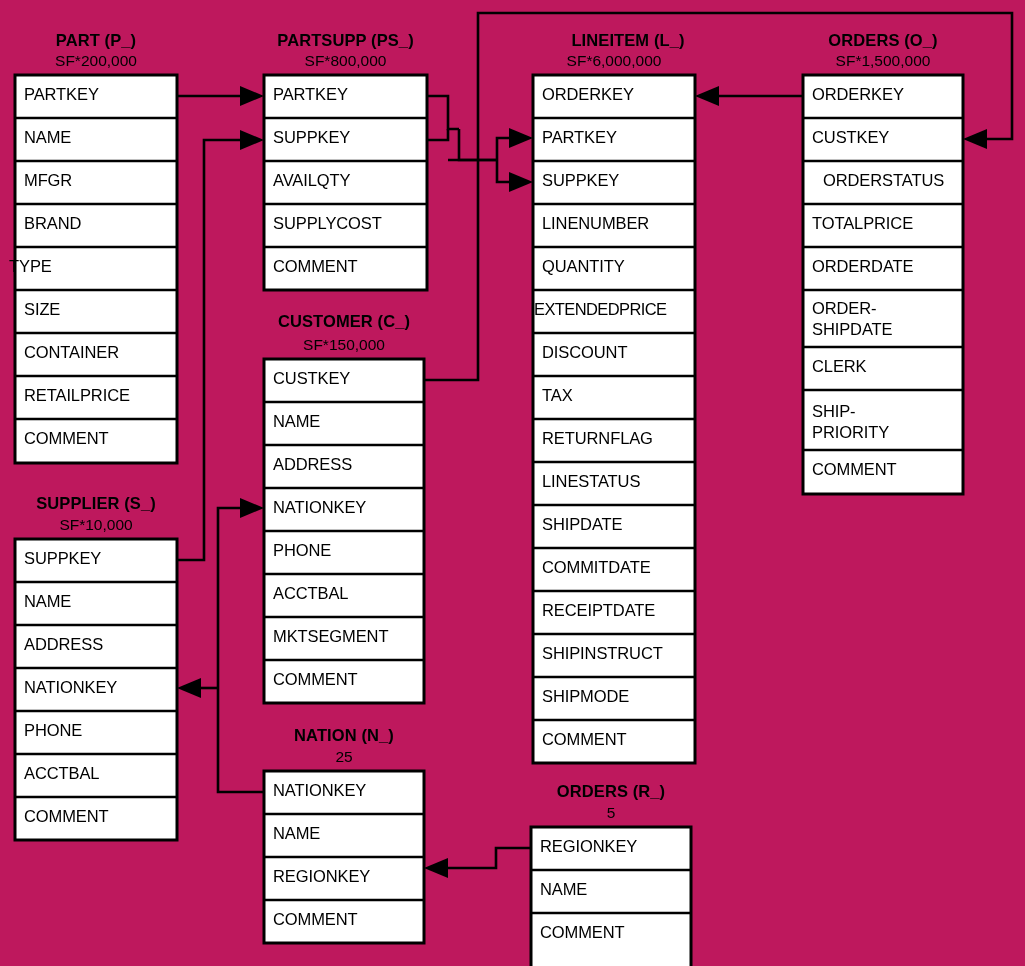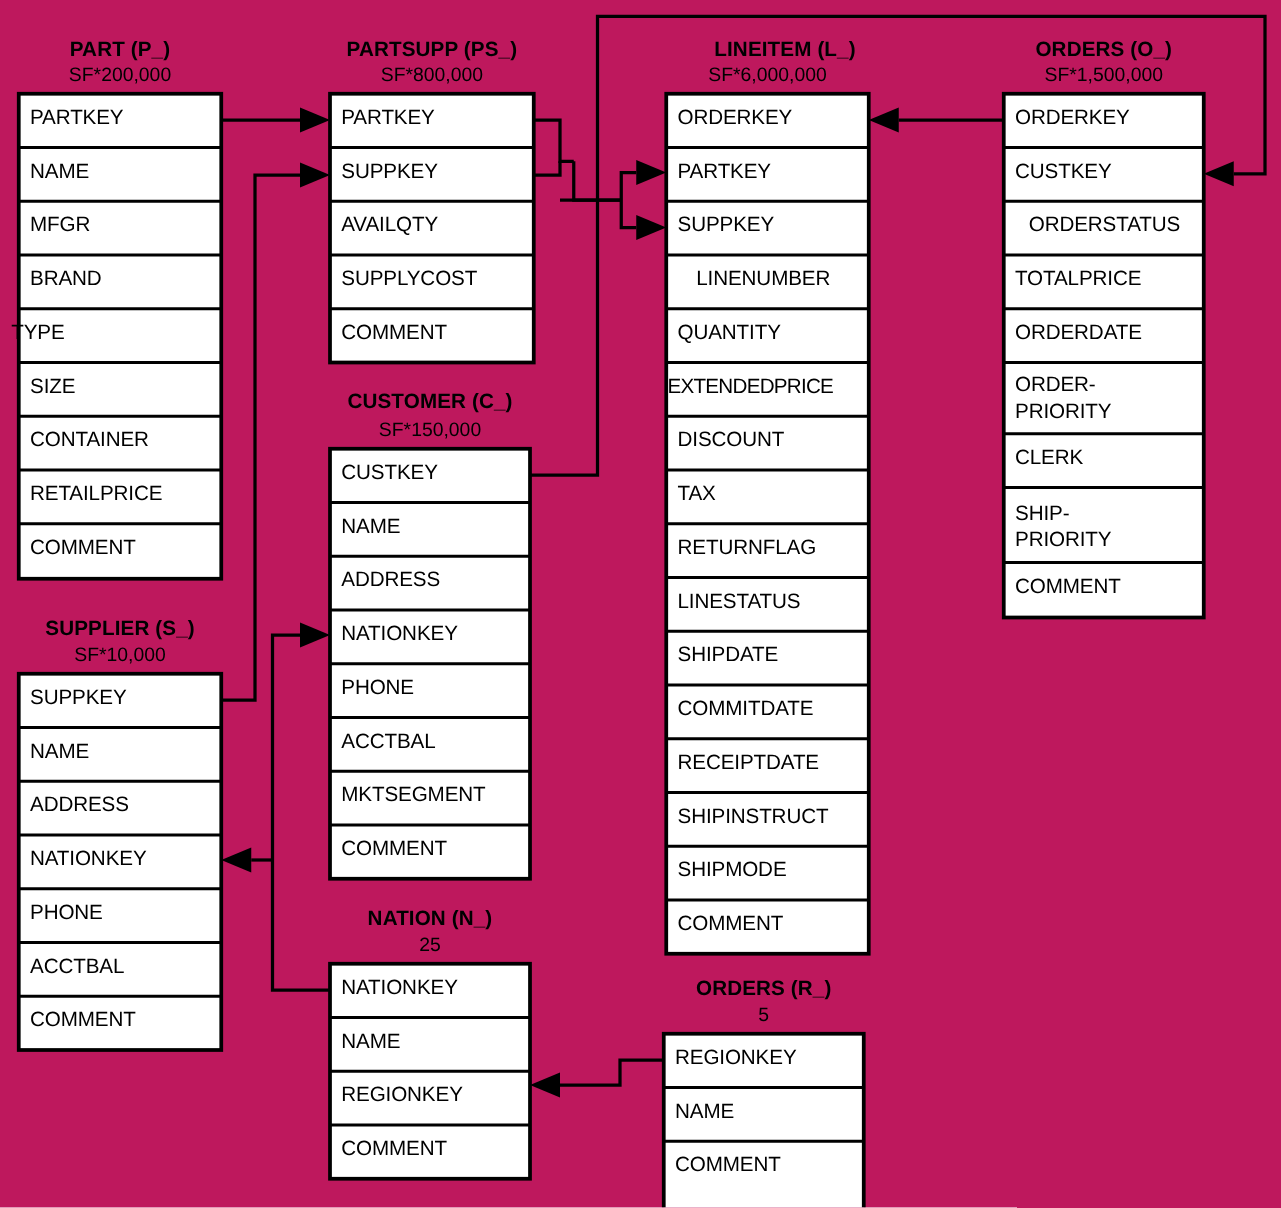--- a/index.html
+++ b/index.html
@@ -230,21 +230,21 @@
   <div class="field-label" style="left:273px; top:129px;">SUPPKEY</div>
   <div class="field-label" style="left:273px; top:172px;">AVAILQTY</div>
   <div class="field-label" style="left:273px; top:215px;">SUPPLYCOST</div>
   <div class="field-label" style="left:273px; top:258px;">COMMENT</div>
 
   <div class="tbl-title" style="left:547px; top:31px; width:162px;">LINEITEM (L_)</div>
   <div class="tbl-card" style="left:533px; top:52px; width:162px;">SF*6,000,000</div>
   <div class="field-label" style="left:542px; top:86px;">ORDERKEY</div>
   <div class="field-label" style="left:542px; top:129px;">PARTKEY</div>
   <div class="field-label" style="left:542px; top:172px;">SUPPKEY</div>
-  <div class="field-label" style="left:542px; top:215px;margin-left:15px;">LINENUMBER</div>
+  <div class="field-label" style="left:542px; top:215px;">LINENUMBER</div>
   <div class="field-label" style="left:542px; top:258px;">QUANTITY</div>
   <div class="field-label" style="left:534px; top:301px; letter-spacing:-0.6px;">EXTENDEDPRICE</div>
   <div class="field-label" style="left:542px; top:344px;">DISCOUNT</div>
   <div class="field-label" style="left:542px; top:387px;">TAX</div>
   <div class="field-label" style="left:542px; top:430px;">RETURNFLAG</div>
   <div class="field-label" style="left:542px; top:473px;">LINESTATUS</div>
   <div class="field-label" style="left:542px; top:516px;">SHIPDATE</div>
   <div class="field-label" style="left:542px; top:559px;">COMMITDATE</div>
   <div class="field-label" style="left:542px; top:602px;">RECEIPTDATE</div>
   <div class="field-label" style="left:542px; top:645px;">SHIPINSTRUCT</div>
@@ -252,21 +252,21 @@
   <div class="field-label" style="left:542px; top:731px;">COMMENT</div>
 
   <div class="tbl-title" style="left:803px; top:31px; width:160px;">ORDERS (O_)</div>
   <div class="tbl-card" style="left:803px; top:52px; width:160px;">SF*1,500,000</div>
   <div class="field-label" style="left:812px; top:86px;">ORDERKEY</div>
   <div class="field-label" style="left:812px; top:129px;">CUSTKEY</div>
   <div class="field-label" style="left:823px; top:172px;">ORDERSTATUS</div>
   <div class="field-label" style="left:812px; top:215px;">TOTALPRICE</div>
   <div class="field-label" style="left:812px; top:258px;">ORDERDATE</div>
   <div class="field-label" style="left:812px; top:298px; line-height:1.28;">ORDER-
-PRIORITY</div>
+SHIPDATE</div>
   <div class="field-label" style="left:812px; top:358px;">CLERK</div>
   <div class="field-label" style="left:812px; top:401px; line-height:1.28;">SHIP-
 PRIORITY</div>
   <div class="field-label" style="left:812px; top:461px;">COMMENT</div>
 
   <div class="tbl-title" style="left:264px; top:312px; width:160px;">CUSTOMER (C_)</div>
   <div class="tbl-card" style="left:264px; top:336px; width:160px;">SF*150,000</div>
   <div class="field-label" style="left:273px; top:370px;">CUSTKEY</div>
   <div class="field-label" style="left:273px; top:413px;">NAME</div>
   <div class="field-label" style="left:273px; top:456px;">ADDRESS</div>

